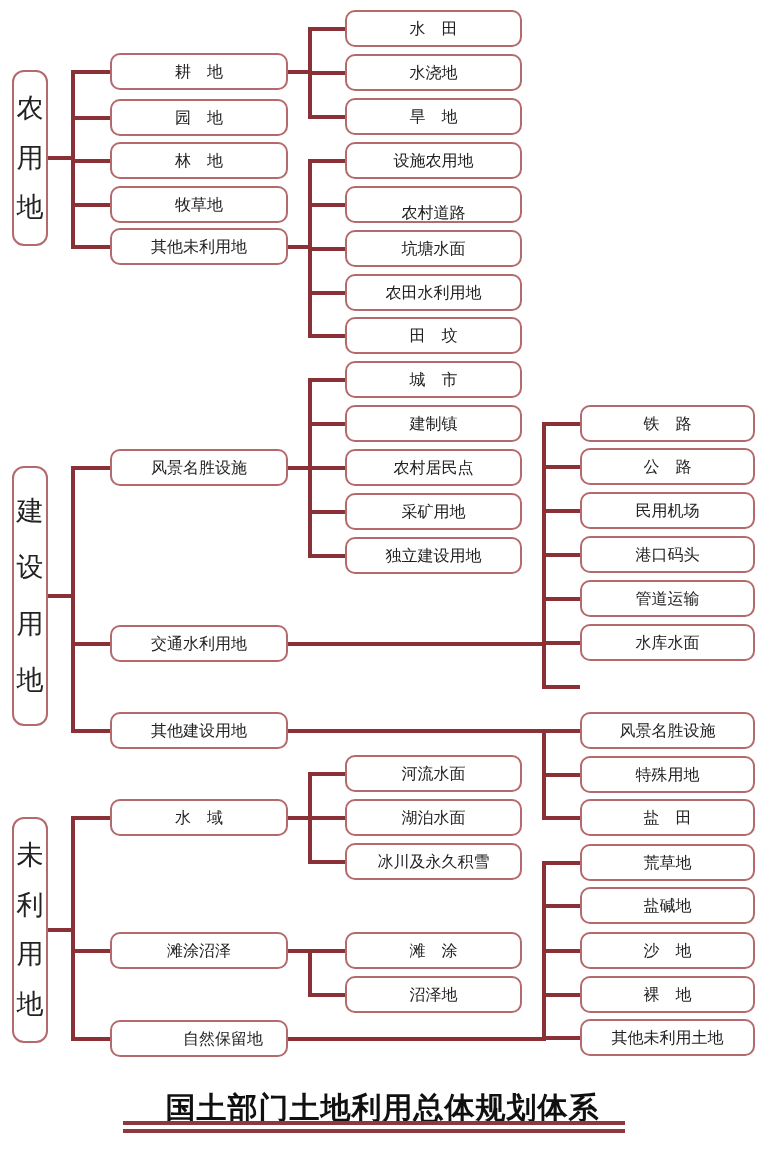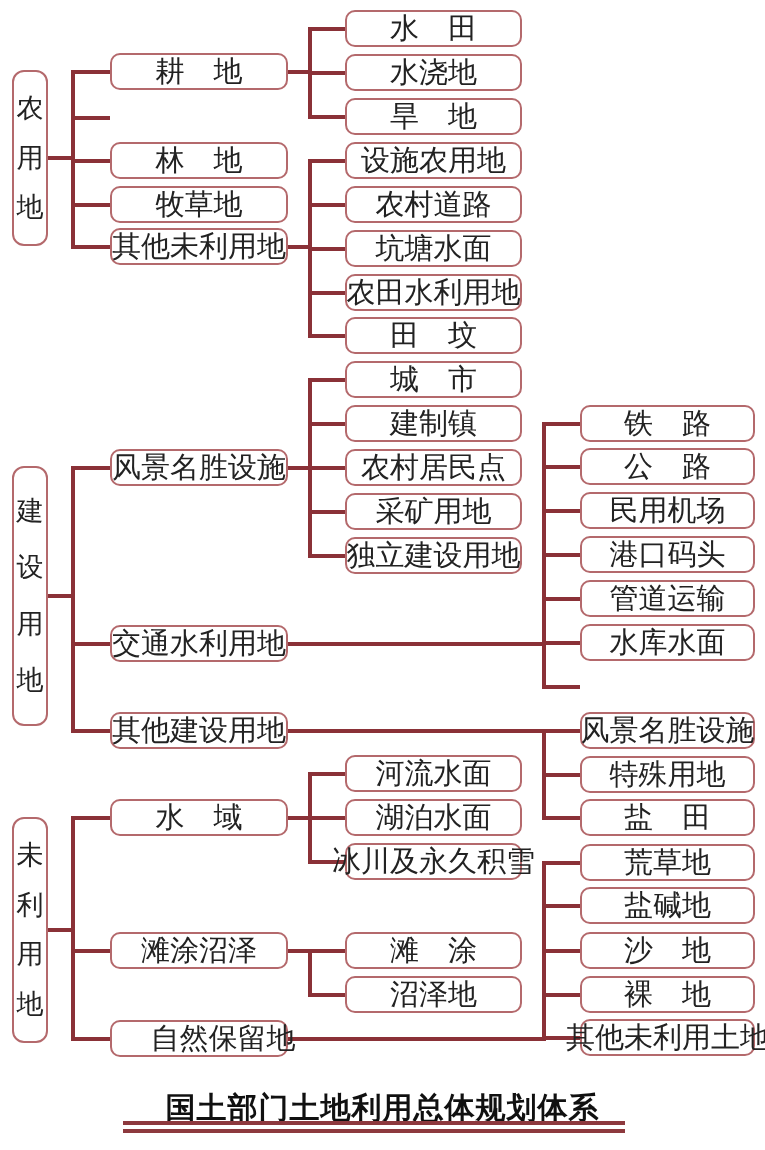--- a/index.html
+++ b/index.html
@@ -26,21 +26,21 @@
   .node{
     position:absolute;
     box-sizing:border-box;
     background:#ffffff;
     border:2px solid var(--box-border);
     border-radius:10px;
     color:var(--box-text);
     display:flex;
     align-items:center;
     justify-content:center;
-    font-size:29px;
+    font-size:16px;
     line-height:1;
     white-space:nowrap;
     z-index:2;
   }
   .node.root{
     border-radius:12px;
     flex-direction:column;
     justify-content:space-evenly;
     font-size:27px;
   }
@@ -151,20 +151,23 @@
     </div>
     <div class="node root" style="left: 12px; top: 817px; width: 36px; height: 226px;">
       <span>未</span>
       <span>利</span>
       <span>用</span>
       <span>地</span>
     </div>
     <div class="node" style="left: 110px; top: 53px; width: 178px; height: 37px;">
       <span>耕　地</span>
     </div>
+    <div class="node" style="left: 110px; top: 99px; width: 178px; height: 37px;">
+      <span>园　地</span>
+    </div>
     <div class="node" style="left: 110px; top: 142px; width: 178px; height: 37px;">
       <span>林　地</span>
     </div>
     <div class="node" style="left: 110px; top: 186px; width: 178px; height: 37px;">
       <span>牧草地</span>
     </div>
     <div class="node" style="left: 110px; top: 228px; width: 178px; height: 37px;">
       <span>其他未利用地</span>
     </div>
     <div class="node" style="left: 110px; top: 449px; width: 178px; height: 37px;">
@@ -190,21 +193,21 @@
     </div>
     <div class="node" style="left: 345px; top: 54px; width: 177px; height: 37px;">
       <span>水浇地</span>
     </div>
     <div class="node" style="left: 345px; top: 98px; width: 177px; height: 37px;">
       <span>旱　地</span>
     </div>
     <div class="node" style="left: 345px; top: 142px; width: 177px; height: 37px;">
       <span>设施农用地</span>
     </div>
-    <div class="node" style="left: 345px; top: 186px; width: 177px; height: 37px;">
+    <div class="node" style="left: 345px; top: 186px; width: 177px; height: 37px; align-items: flex-end;">
       <span>农村道路</span>
     </div>
     <div class="node" style="left: 345px; top: 230px; width: 177px; height: 37px;">
       <span>坑塘水面</span>
     </div>
     <div class="node" style="left: 345px; top: 274px; width: 177px; height: 37px;">
       <span>农田水利用地</span>
     </div>
     <div class="node" style="left: 345px; top: 317px; width: 177px; height: 37px;">
       <span>田　坟</span>

